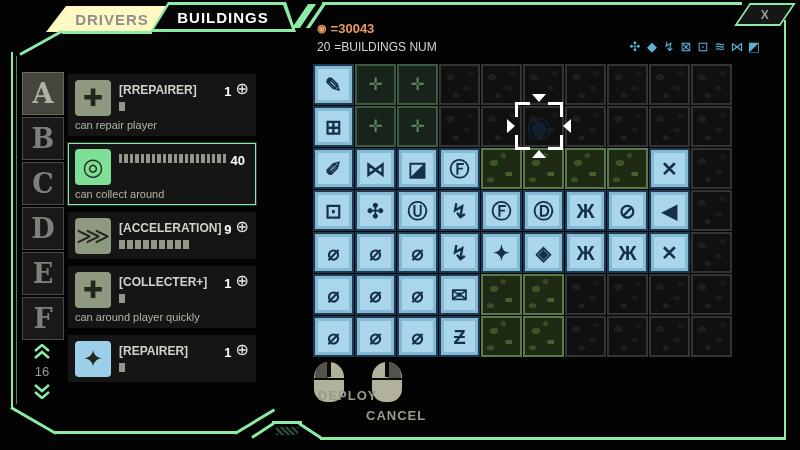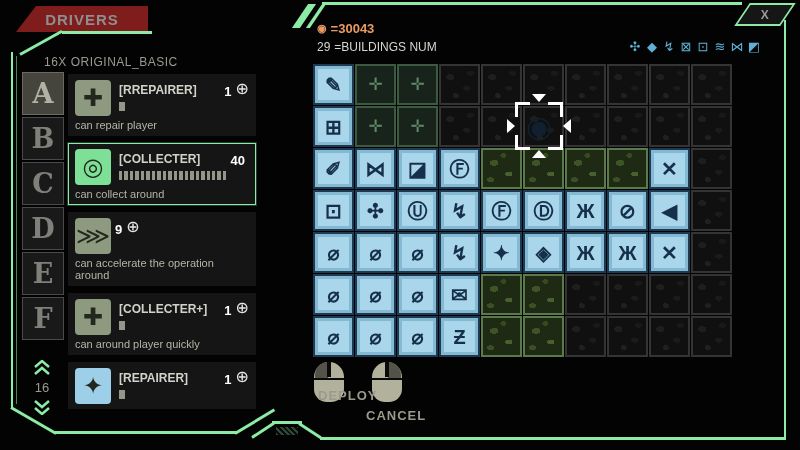--- a/index.html
+++ b/index.html
@@ -1,21 +1,21 @@
 <!DOCTYPE html>
 <html><head>
 <meta charset="utf-8">
 <style>
   html,body{margin:0;padding:0;background:#000;}
   .stage{position:relative;width:800px;height:450px;background:#030303;overflow:hidden;
          font-family:"Liberation Sans",sans-serif;color:#ddd;}
   .abs{position:absolute;}
 
   
-  .tab-drivers{left:16px;top:6px;width:132px;height:26px;background:#7f1d1d;
+  .tab-drivers{left:46px;top:6px;width:132px;height:26px;background:#fef9c3;
     clip-path:polygon(20px 0,100% 0,100% 100%,0 100%);
     color:#8e8e8e;font-weight:bold;font-size:15px;letter-spacing:1px;
     display:flex;align-items:center;justify-content:center;}
   .tab-buildings-outer{left:150px;top:2px;width:146px;height:30px;background:#8ceca6;
     clip-path:polygon(18px 0,calc(100% - 10px) 0,100% 100%,0 100%);}
   .tab-buildings-inner{position:absolute;inset:3px;background:#050505;
     clip-path:polygon(16px 0,calc(100% - 10px) 0,calc(100% - 1px) 100%,1px 100%);
     color:#fff;font-weight:bold;font-size:15px;letter-spacing:1px;
     display:flex;align-items:center;justify-content:center;}
   .tab-deco{left:300px;top:4px;width:8px;height:24px;background:#8ceca6;transform:skewX(-34deg);}
@@ -44,21 +44,21 @@
     background:#161616;border:2px solid #8ceca6;display:flex;align-items:center;justify-content:center;}
   .close-box span{transform:skewX(34deg);color:#9a9a9a;font-weight:bold;font-size:12px;}
 
   
   .lp-header{left:44px;top:55px;font-size:12px;color:#9a9a92;letter-spacing:.5px;}
   .letters{left:22px;top:72px;display:flex;flex-direction:column;gap:2px;}
   .letter{width:40px;height:41px;border:1px solid #4a4a4a;background:#191919;color:#80807a;
     font-family:"DejaVu Serif",serif;font-weight:bold;font-size:27px;
     display:flex;align-items:center;justify-content:center;}
   .letter.active{background:#45453d;color:#b2b2a4;border-color:#6a6a60;}
-  .scroller{left:26px;top:360px;width:32px;display:flex;flex-direction:column;align-items:center;gap:4px;}
+  .scroller{left:26px;top:344px;width:32px;display:flex;flex-direction:column;align-items:center;gap:4px;}
   .scroller .num{color:#9a9a92;font-size:13px;}
   .items{left:68px;top:74px;width:188px;display:flex;flex-direction:column;gap:7px;}
   .item{background:#151515;padding:5px 6px 4px 6px;border:1px solid #151515;}
   .item.selected{border:1px solid #8ceca6;box-shadow:0 0 0 1px rgba(140,236,166,.25);}
   .item-top{display:flex;align-items:flex-start;}
   .item-icon{width:36px;height:36px;border-radius:4px;flex:0 0 36px;
     display:flex;align-items:center;justify-content:center;font-size:24px;color:#23281e;}
   .item-mid{flex:1;margin-left:8px;min-width:0;}
   .item-title{font-size:12px;font-weight:bold;color:#d2d2ca;margin-top:3px;white-space:nowrap;}
   .segs{margin-top:5px;display:flex;gap:2px;}
@@ -120,20 +120,23 @@
   .action-label{font-size:13px;font-weight:bold;color:#9a9a8c;letter-spacing:1px;}
 
   .chev{display:block;}
 </style>
 </head>
 <body>
 
 <div class="stage">
 
   <div class="abs tab-drivers">DRIVERS</div>
+  <div class="abs tab-buildings-outer">
+    <div class="tab-buildings-inner">BUILDINGS</div>
+  </div>
   <div class="abs tab-deco"></div>
   <div class="abs tab-deco2"></div>
 
   <div class="abs gline lp-diag-top"></div>
   <div class="abs gline lp-htop"></div>
   <div class="abs gline lp-v1"></div>
   <div class="abs lp-v2"></div>
   <div class="abs gline lp-diag-bl"></div>
   <div class="abs gline lp-hbot"></div>
   <div class="abs gline lp-diag-br"></div>
@@ -142,21 +145,20 @@
   <div class="abs gline rp-hbot"></div>
   <div class="abs gline rp-bump-l"></div>
   <div class="abs gline rp-bump-t"></div>
   <div class="abs gline rp-bump-r"></div>
   <div class="abs rp-bump-fill"></div>
 
   <div class="abs close-box">
     <span>X</span>
   </div>
 
-  <div class="abs lp-header">16X ORIGINAL_BASIC</div>
   <div class="abs letters" id="letters">
       <div class="letter active">A</div>
       <div class="letter">B</div>
       <div class="letter">C</div>
       <div class="letter">D</div>
       <div class="letter">E</div>
       <div class="letter">F</div>
     </div>
   <div class="abs scroller">
     <svg class="chev" width="20" height="16" viewBox="0 0 20 16">
@@ -181,21 +183,20 @@
           </div>
           <div class="item-count">1</div>
           <div class="item-add">⊕</div>
         </div>
         <div class="item-desc">can repair player</div>
       </div>
       <div class="item selected">
         <div class="item-top">
           <div class="item-icon" style="background: rgb(126, 224, 150);">◎</div>
           <div class="item-mid">
-            <div class="item-title">[COLLECTER]</div>
             <div class="segs">
               <span class="seg"></span>
               <span class="seg"></span>
               <span class="seg"></span>
               <span class="seg"></span>
               <span class="seg"></span>
               <span class="seg"></span>
               <span class="seg"></span>
               <span class="seg"></span>
               <span class="seg"></span>
@@ -212,24 +213,37 @@
               <span class="seg"></span>
             </div>
           </div>
           <div class="item-count">40</div>
         </div>
         <div class="item-desc">can collect around</div>
       </div>
       <div class="item">
         <div class="item-top">
           <div class="item-icon" style="background: rgb(142, 154, 128);">⋙</div>
+          <div class="item-mid">
+            <div class="item-title">[ACCELERATION]</div>
+            <div class="segs">
+              <span class="seg"></span>
+              <span class="seg"></span>
+              <span class="seg"></span>
+              <span class="seg"></span>
+              <span class="seg"></span>
+              <span class="seg"></span>
+              <span class="seg"></span>
+              <span class="seg"></span>
+              <span class="seg"></span>
+            </div>
+          </div>
           <div class="item-count">9</div>
           <div class="item-add">⊕</div>
         </div>
-        <div class="item-desc">can accelerate the operation around</div>
       </div>
       <div class="item">
         <div class="item-top">
           <div class="item-icon" style="background: rgb(142, 154, 128);">✚</div>
           <div class="item-mid">
             <div class="item-title">[COLLECTER+]</div>
             <div class="segs">
               <span class="seg"></span>
             </div>
           </div>
@@ -251,21 +265,21 @@
           <div class="item-add">⊕</div>
         </div>
       </div>
     </div>
 
   <div class="abs currency">
     <span class="cicon">◉</span>
     <span>=30043</span>
   </div>
   <div class="abs bnum">
-    <span>29</span>
+    <span>20</span>
     <span>=BUILDINGS NUM</span>
   </div>
   <div class="abs mini-icons" id="miniIcons">
       <span>✣</span>
       <span>◆</span>
       <span>↯</span>
       <span>⊠</span>
       <span>⊡</span>
       <span>≋</span>
       <span>⋈</span>

